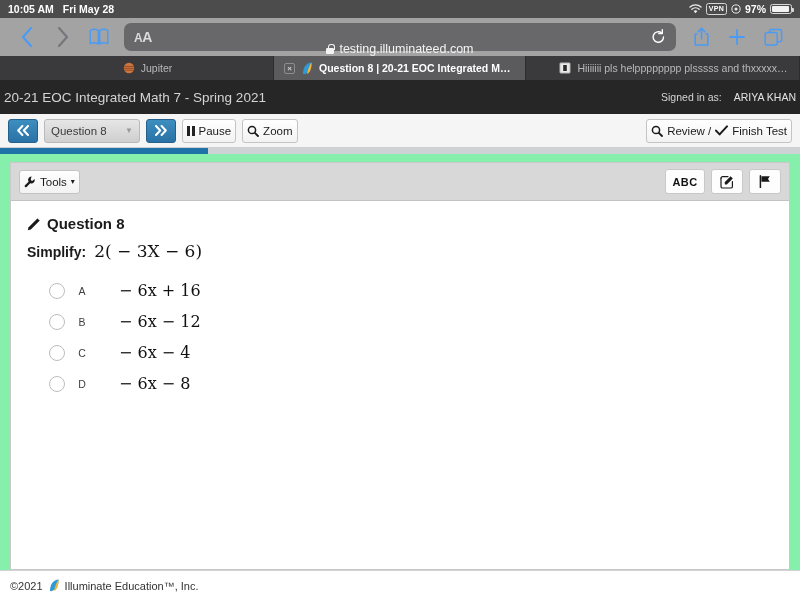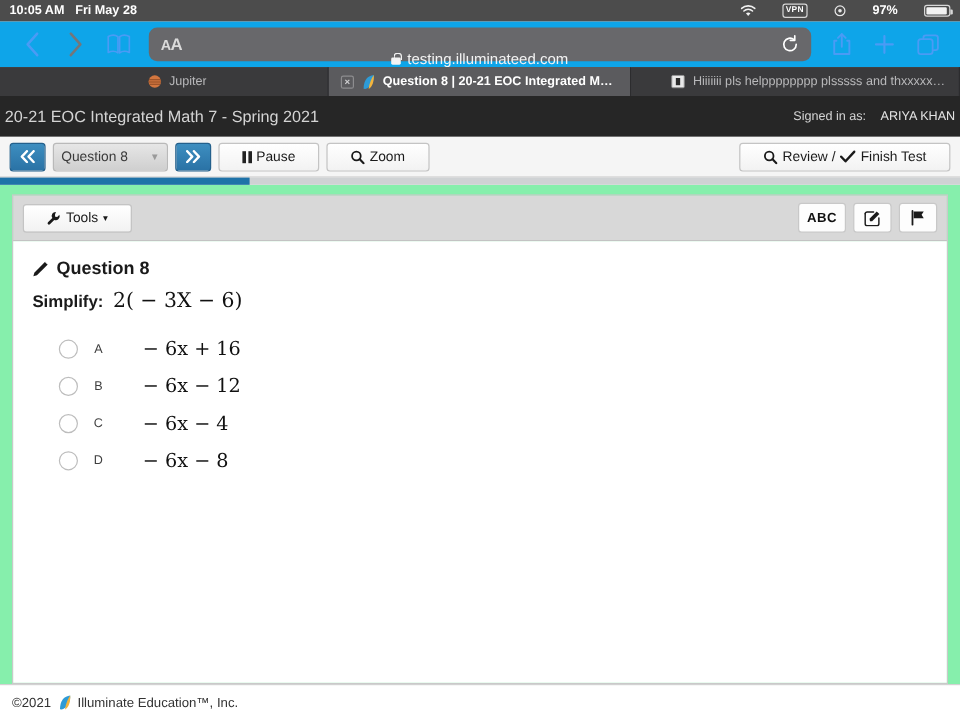--- a/index.html
+++ b/index.html
@@ -11,40 +11,40 @@
   }
   .screen { width: 800px; height: 600px; position: relative; display: flex; flex-direction: column; }
 
   
   .statusbar {
     height: 18px; background: #4c4c4c; color: #ffffff;
     display: flex; align-items: center; padding: 0 8px;
     font-size: 10.5px; font-weight: bold; flex: 0 0 18px;
   }
   .status-left { display: flex; align-items: center; gap: 9px; }
-  .status-right { margin-left: auto; display: flex; align-items: center; gap: 22px; }
+  .status-right { margin-left: auto; display: flex; align-items: center; gap: 4px; }
   .vpn-badge {
     border: 1.2px solid #d6d6d6; border-radius: 2.5px;
     font-size: 7px; padding: 0.5px 2px; letter-spacing: .3px;
     line-height: 1.15;
   }
   .batt {
     width: 22px; height: 10px; border: 1.2px solid #d8d8d8; border-radius: 2.5px;
     position: relative; display: inline-block;
   }
   .batt::after {
     content: ""; position: absolute; right: -3px; top: 3px;
     width: 1.8px; height: 4px; background: #d8d8d8; border-radius: 0 1px 1px 0;
   }
   .batt i { position: absolute; left: 1px; top: 1px; bottom: 1px; width: 17px; background: #f2f2f2; border-radius: 1px; display:block;}
   .pct { font-size: 10.5px; }
 
   
   .safari-bar {
-    height: 38px; background: #0ea5e9; display: flex; align-items: center;
+    height: 38px; background: #a3a3a3; display: flex; align-items: center;
     padding: 0 10px; gap: 2px; flex: 0 0 38px;
   }
   .navbtn {
     width: 34px; height: 34px; display: flex; align-items: center; justify-content: center;
     color: #4a9bf5;
   }
   .navbtn.disabled { color: #6f7174; }
   .urlbar {
     flex: 1; height: 28px; background: #68686b; border-radius: 7px;
     display: flex; align-items: center; padding: 0 10px; margin: 0 6px;
@@ -98,21 +98,21 @@
   
   .test-toolbar {
     background: #f5f5f5; border-bottom: 1px solid #cfcfcf;
     display: flex; align-items: center; padding: 5px 8px; gap: 6px; flex: 0 0 34px;
     height: 34px;
   }
   .btn {
     background: linear-gradient(#ffffff, #f2f2f2);
     border: 1px solid #c4c4c4; border-radius: 3px;
     font-size: 11.5px; color: #1a1a1a; height: 24px;
-    display: inline-flex; align-items: center; gap: 4px; padding: 0 19px;
+    display: inline-flex; align-items: center; gap: 4px; padding: 0 4px;
     white-space: nowrap;
   }
   .btn-blue {
     background: linear-gradient(#3d8ec0, #2a72a5);
     border: 1px solid #266punkt; border-color: #23608c; color: #ffffff;
     width: 30px; justify-content: center; padding: 0; font-size: 11px;
   }
   .qselect {
     height: 24px; min-width: 96px; border: 1px solid #b9b9b9; border-radius: 3px;
     background: linear-gradient(#e6e6e6, #cfcfcf);

